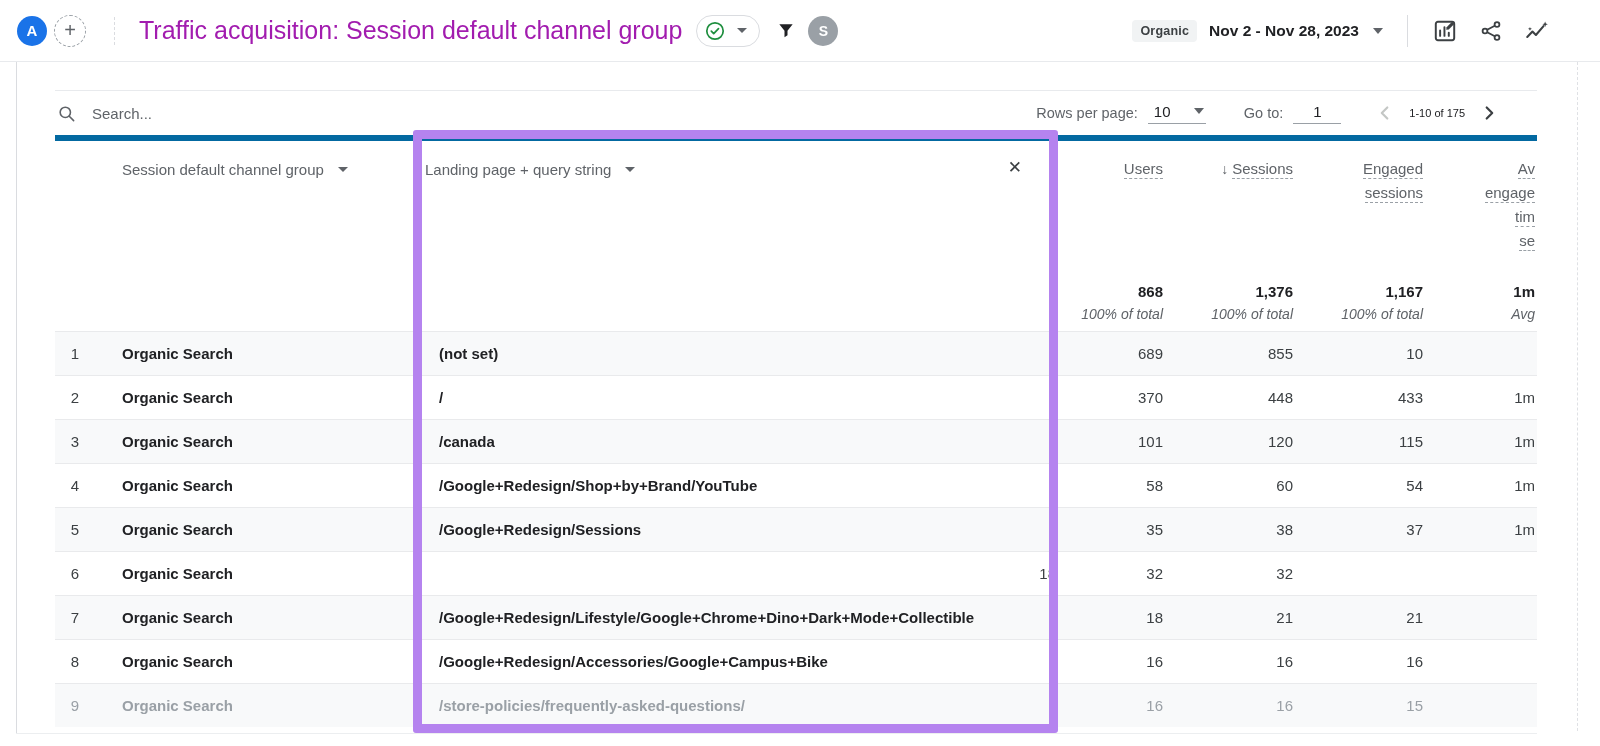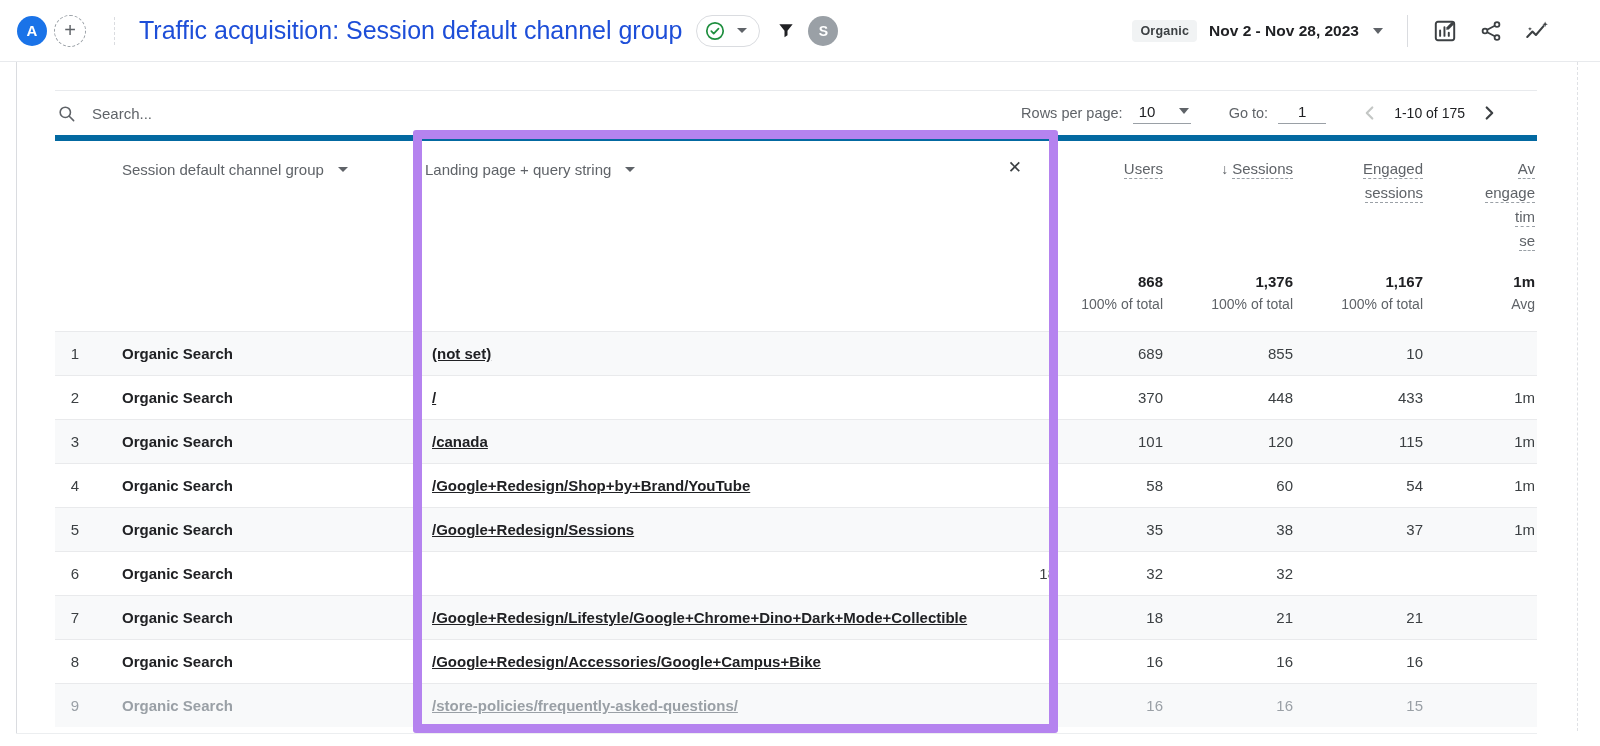--- a/index.html
+++ b/index.html
@@ -8,21 +8,21 @@
 
   
   .topbar { position:absolute; left:0; top:0; width:1600px; height:62px; background:#fff;
             border-bottom:1px solid #e8eaed; display:flex; align-items:center; z-index:20; }
   .avatar { width:30px; height:30px; border-radius:50%; display:flex; align-items:center; justify-content:center;
             color:#fff; font-size:15px; font-weight:700; flex:0 0 auto; }
   .avatar-a { background:#1a73e8; margin-left:17px; }
   .plus-btn { width:32px; height:32px; border:1px dashed #9aa0a6; border-radius:50%; margin-left:7px;
               display:flex; align-items:center; justify-content:center; color:#5f6368; font-size:20px; font-weight:400; cursor:pointer; }
   .tb-divider { width:0; height:28px; border-left:1px dashed #dadce0; margin-left:28px; }
-  .report-title { font-size:25px; font-weight:400; color:#1d4ed8; margin-left:24px; white-space:nowrap; }
+  .report-title { font-size:25px; font-weight:400; color:#a21caf; margin-left:24px; white-space:nowrap; }
   .check-pill { display:flex; align-items:center; gap:12px; border:1px solid #dadce0; border-radius:18px;
                 padding:5px 12px 5px 8px; margin-left:14px; background:#fff; cursor:pointer; }
   .caret { width:0; height:0; border-left:5px solid transparent; border-right:5px solid transparent;
            border-top:6px solid #5f6368; display:inline-block; }
   .funnel { margin-left:16px; cursor:pointer; display:flex; }
   .avatar-s { background:#9aa0a6; margin-left:12px; font-size:14px; }
   .topbar-right { margin-left:auto; display:flex; align-items:center; padding-right:46px; }
   .custom-chip { background:#f1f3f4; color:#3c4043; font-size:12.5px; font-weight:700; border-radius:4px;
                  padding:4px 8px; letter-spacing:.2px; }
   .date-range { font-size:15.5px; font-weight:700; color:#202124; margin-left:12px; white-space:nowrap; cursor:pointer; }
@@ -40,44 +40,44 @@
   .search-box { display:flex; align-items:center; gap:16px; flex:0 0 auto; }
   .search-placeholder { color:#5f6368; font-size:15px; }
   .controls-right { margin-left:auto; display:flex; align-items:center; padding-right:34px; font-size:14.5px; color:#5f6368; }
   .rpp-value { display:inline-flex; align-items:center; justify-content:space-between; width:58px;
                border-bottom:1px solid #9aa0a6; padding:0 2px 3px 6px; margin-left:10px; color:#202124; font-size:15px; cursor:pointer; }
   .goto-label { margin-left:38px; }
   .goto-input { display:inline-block; width:48px; text-align:center; border-bottom:1px solid #9aa0a6;
                 padding-bottom:3px; margin-left:10px; color:#202124; font-size:15px; }
   .pg-chevron { display:flex; align-items:center; justify-content:center; width:28px; height:28px; cursor:pointer; }
   .pg-prev { margin-left:30px; }
-  .pg-range { color:#202124; font-size:14px; margin:0 10px; white-space:nowrap; }
+  .pg-range { color:#202124; font-size:11px; margin:0 10px; white-space:nowrap; }
 
   
   .grid { display:grid; grid-template-columns:40px 318px 645px 107px 130px 130px 112px; }
   .thead { height:120px; align-items:start; }
   .dim-head { padding-top:20px; padding-left:27px; font-size:15px; color:#5f6368; display:flex; align-items:center; gap:14px; white-space:nowrap; cursor:pointer; }
   .dim-head.landing { padding-left:12px; position:relative; }
   .col-close { position:absolute; right:36px; top:18px; font-size:17px; color:#3c4043; cursor:pointer; line-height:1; }
   .metric-head { padding-top:16px; text-align:right; font-size:15px; color:#5f6368; line-height:24px; cursor:pointer; }
   .metric-head .dash { border-bottom:1px dashed #9aa0a6; padding-bottom:1px; }
   .mh-line { display:block; }
   .sort-arrow { color:#5f6368; margin-right:4px; font-size:14px; }
   .m-users { padding-right:2px; } .m-sess { padding-right:2px; } .m-eng { padding-right:2px; } .m-avg { padding-right:2px; }
 
   .totals { height:70px; padding-top:10px; }
   .tot-cell { text-align:right; padding-right:2px; }
-  .tot-val { font-size:15px; font-weight:700; color:#202124; line-height:22px; }
-  .tot-sub { font-size:14px; color:#5f6368; line-height:22px; }
+  .tot-val { font-size:15px; font-weight:700; color:#202124; line-height:22px;margin-top:10px; }
+  .tot-sub { font-size:14px; color:#5f6368; line-height:22px;font-style:italic; }
 
   .tbody .trow { height:44px; align-items:center; border-top:1px solid #e9eaec; font-size:15px; }
   .tbody .trow.alt { background:#f8f9fa; }
   .cell-num { text-align:center; color:#3c4043; }
   .cell-dim { padding-left:27px; font-weight:700; color:#202124; white-space:nowrap; overflow:hidden; }
-  .cell-landing { padding-left:19px;text-decoration:underline; }
+  .cell-landing { padding-left:26px; }
   .cell-metric { text-align:right; padding-right:2px; color:#3c4043; }
   .trow.faded .cell-num, .trow.faded .cell-dim, .trow.faded .cell-metric { color:#9aa0a6; }
 
   
   .purple-box { position:absolute; left:413px; top:130px; width:645px; height:603px;
                 border:9px solid #b583ef; border-radius:3px; z-index:10; pointer-events:none; }
   .bottom-strip { position:absolute; left:0; top:733px; width:1600px; height:13px; background:#fff; z-index:12; }
   .bottom-hairline { position:absolute; left:16px; top:733px; width:1521px; height:0; border-top:1px solid #eceef0; z-index:13; }
 </style>
 </head>

